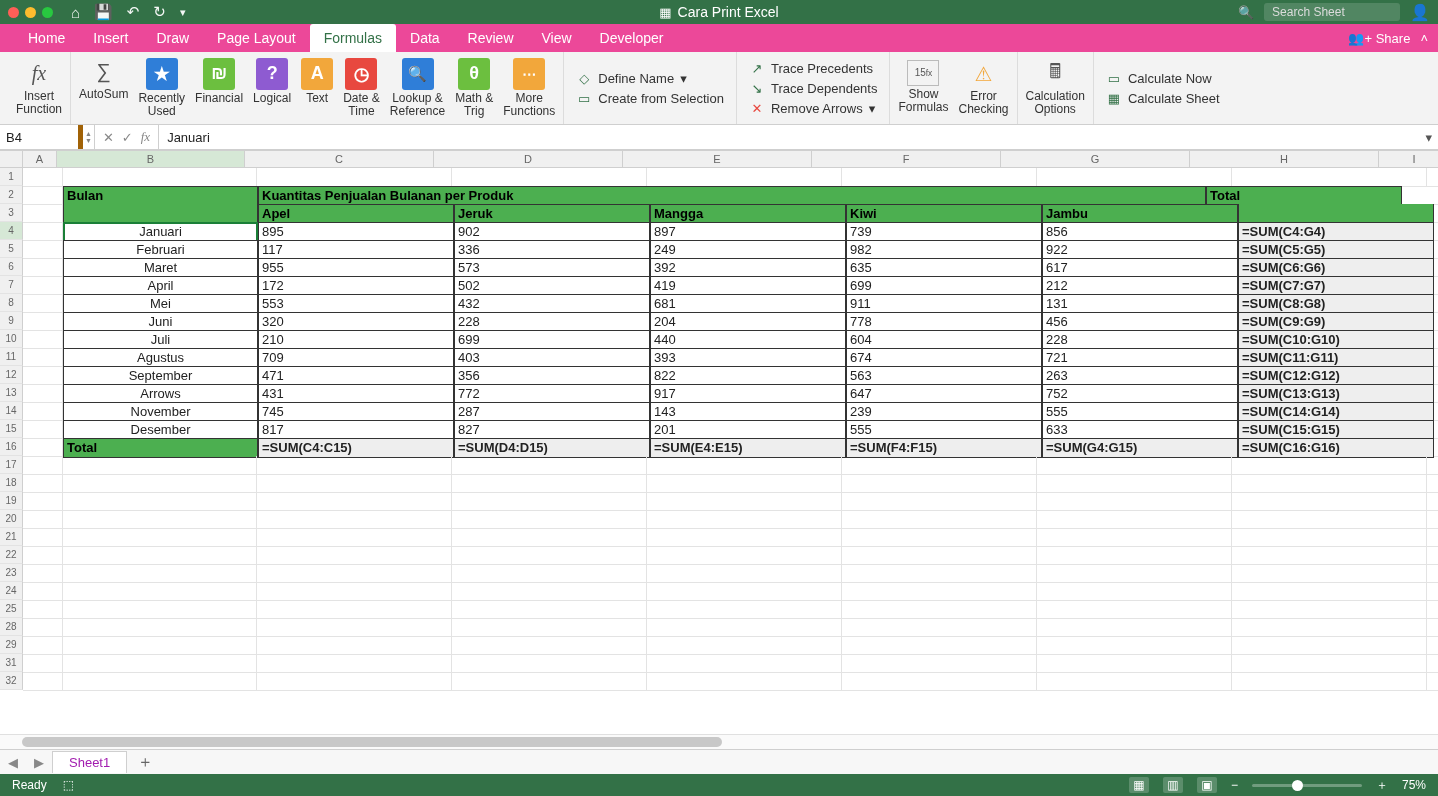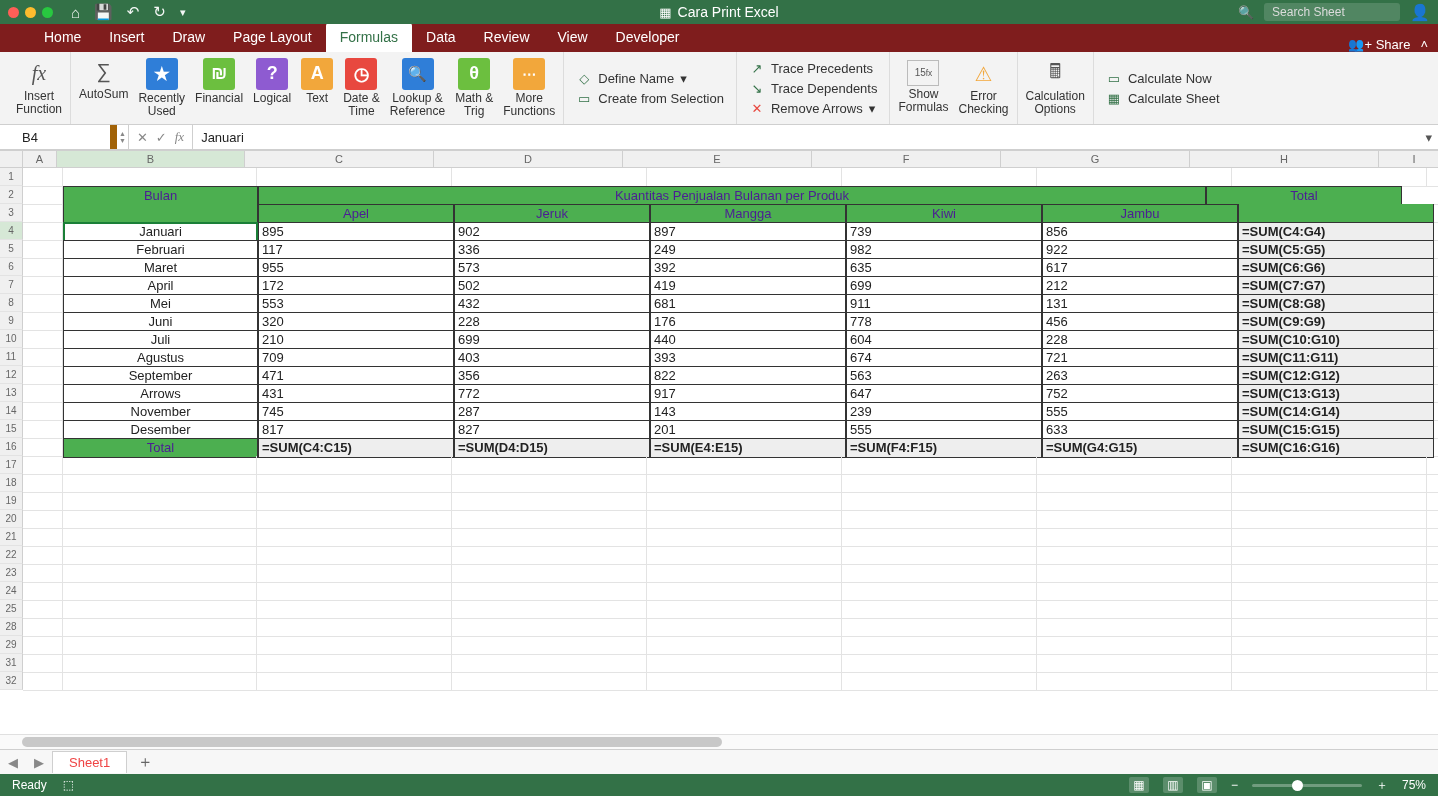--- a/index.html
+++ b/index.html
@@ -8,63 +8,63 @@
 .titlebar{background:#337147;height:24px;display:flex;align-items:center;color:#fff;padding:0 8px;position:relative}
 .traffic{display:flex;gap:6px;align-items:center}
 .dot{width:11px;height:11px;border-radius:50%}
 .red{background:#ff5f57}.yellow{background:#febc2e}.green{background:#28c840}
 .qat{display:flex;gap:14px;margin-left:18px;align-items:center}
 .qat span{font-size:15px;opacity:.95}
 .titlecenter{position:absolute;left:50%;transform:translateX(-50%);display:flex;align-items:center;gap:6px;font-size:14px}
 .titleright{margin-left:auto;display:flex;align-items:center;gap:10px}
 .search{background:rgba(255,255,255,.15);border-radius:3px;padding:2px 8px;width:120px;color:#dcdcdc;font-size:12px}
 
-.tabs{background:#7f1d1d;height:28px;display:flex;align-items:flex-end;padding-left:30px;color:#fff}
+.tabs{background:#ec4899;height:28px;display:flex;align-items:center;padding-left:14px;color:#fff}
 .tab{padding:6px 14px 7px;font-size:14px;cursor:pointer}
 .tab.active{background:#fff;color:#337147;border-radius:3px 3px 0 0}
 .tabs-right{margin-left:auto;display:flex;align-items:center;padding-right:10px;gap:10px;color:#fff}
 
 .ribbon{background:#f3f3f3;border-bottom:1px solid #cfcfcf;height:72px;display:flex;align-items:center;padding:0 8px;gap:0;font-size:12px}
 .rgrp{display:flex;flex-direction:column;align-items:center;justify-content:center;padding:0 8px;height:100%;border-right:1px solid #dcdcdc}
 .rgrp:last-child{border-right:none}
 .iconbig{width:28px;height:28px;display:flex;align-items:center;justify-content:center;font-size:20px;color:#555}
 .sq{width:32px;height:32px;border-radius:3px;display:flex;align-items:center;justify-content:center;color:#fff;font-size:18px;font-weight:bold}
 .rlabel{text-align:center;font-size:12px;color:#333;line-height:1.1;margin-top:2px}
 .rrow{display:flex;gap:10px;align-items:flex-start}
 .rcol{display:flex;flex-direction:column;align-items:center}
 .vlist{display:flex;flex-direction:column;gap:4px;padding:2px 4px}
 .vitem{display:flex;align-items:center;gap:6px;font-size:13px;color:#333}
 .minisvg{width:16px;height:16px;display:inline-flex;align-items:center;justify-content:center;color:#337147}
 
 .fbar{height:24px;border-bottom:1px solid #cfcfcf;display:flex;align-items:center;background:#fff;font-size:13px}
-.namebox{width:66px;border-right:7px solid #a16207;padding:0 22px;height:100%;display:flex;align-items:center}
+.namebox{width:66px;border-right:5px solid #a16207;padding:0 6px;height:100%;display:flex;align-items:center}
 .fbtns{display:flex;gap:8px;padding:0 8px;color:#888;border-right:1px solid #cfcfcf;height:100%;align-items:center}
 .fcontent{padding-left:8px}
 .fbar-right{margin-left:auto;padding-right:6px;color:#555}
 
 .gridwrap{flex:1;display:flex;overflow:hidden}
 .grid{flex:1;overflow:auto;position:relative}
 .colheads{display:flex;position:sticky;top:0;background:#f0f0f0;z-index:3;border-bottom:1px solid #cfcfcf;border-top:1px solid #cfcfcf}
 .rowhead{width:22px;min-width:22px;background:#f0f0f0;border-right:1px solid #cfcfcf;border-bottom:1px solid #e3e3e3;font-size:10px;color:#666;display:flex;align-items:center;justify-content:center;position:sticky;left:0;z-index:2}
 .ch{border-right:1px solid #cfcfcf;text-align:center;font-size:11px;color:#666;height:16px;line-height:16px}
 .corner{width:22px;min-width:22px;height:16px;background:#f0f0f0;border-right:1px solid #cfcfcf;position:sticky;left:0;z-index:4}
 .row{display:flex;height:18px}
 .cell{border-right:1px solid #e3e3e3;border-bottom:1px solid #e3e3e3;padding:0 3px;font-size:13px;overflow:hidden;white-space:nowrap;height:18px;line-height:18px}
 
-.thead{background:#4caf50;color:#4c1d95;font-weight:normal;text-align:center;border:1px solid #333}
+.thead{background:#4caf50;color:#000000;font-weight:bold;border:1px solid #333}
 .tcell{border:1px solid #333;background:#fff}
 .tcellc{border:1px solid #333;background:#fff;text-align:center}
 .ttotal{background:#eee;border:1px solid #333;font-weight:bold}
 .selcell{outline:2px solid #1a7f37;outline-offset:-2px}
 
 .hscroll{height:14px;background:#fafafa;border-top:1px solid #e0e0e0;position:relative}
 .hscroll .thumb{position:absolute;left:22px;top:2px;width:700px;height:10px;background:#c8c8c8;border-radius:5px}
 .sheettabs{height:24px;border-top:1px solid #cfcfcf;display:flex;align-items:center;background:#f7f7f7;font-size:13px}
 .sheettabs .nav{padding:0 8px;color:#888}
-.sheet{padding:3px 16px;background:#fff;border:1px solid #cfcfcf;border-bottom:none;border-radius:0;margin-top:-1px;color:#ef4444;font-weight:500}
+.sheet{padding:3px 16px;background:#fff;border:1px solid #cfcfcf;border-bottom:none;border-radius:0;margin-top:-1px;color:#a21caf;font-weight:500}
 .plus{padding:0 10px;color:#666;font-size:16px}
 .status{height:22px;background:#337147;color:#fff;display:flex;align-items:center;padding:0 12px;font-size:12px}
 .status .right{margin-left:auto;display:flex;align-items:center;gap:14px}
 .viewbtn{width:20px;height:16px;background:rgba(255,255,255,.2);border-radius:2px;display:flex;align-items:center;justify-content:center}
 .slider{width:110px;height:3px;background:rgba(255,255,255,.3);position:relative;border-radius:2px}
 .slider .knob{position:absolute;left:40px;top:-4px;width:11px;height:11px;background:#fff;border-radius:50%}
 
 .cA{width:33px;min-width:33px}
 .cB{width:187px;min-width:187px}
 .cC{width:188px;min-width:188px}
@@ -350,21 +350,21 @@
         <div class="cell tcell cG">131</div>
         <div class="cell ttotal cH">=SUM(C8:G8)</div>
         <div class="cell cI"></div>
       </div>
       <div class="row">
         <div class="rowhead">9</div>
         <div class="cell cA"></div>
         <div class="cell tcellc cB">Juni</div>
         <div class="cell tcell cC">320</div>
         <div class="cell tcell cD">228</div>
-        <div class="cell tcell cE">176</div>
+        <div class="cell tcell cE">204</div>
         <div class="cell tcell cF">778</div>
         <div class="cell tcell cG">456</div>
         <div class="cell ttotal cH">=SUM(C9:G9)</div>
         <div class="cell cI"></div>
       </div>
       <div class="row">
         <div class="rowhead">10</div>
         <div class="cell cA"></div>
         <div class="cell tcellc cB">Juli</div>
         <div class="cell tcell cC">210</div>

